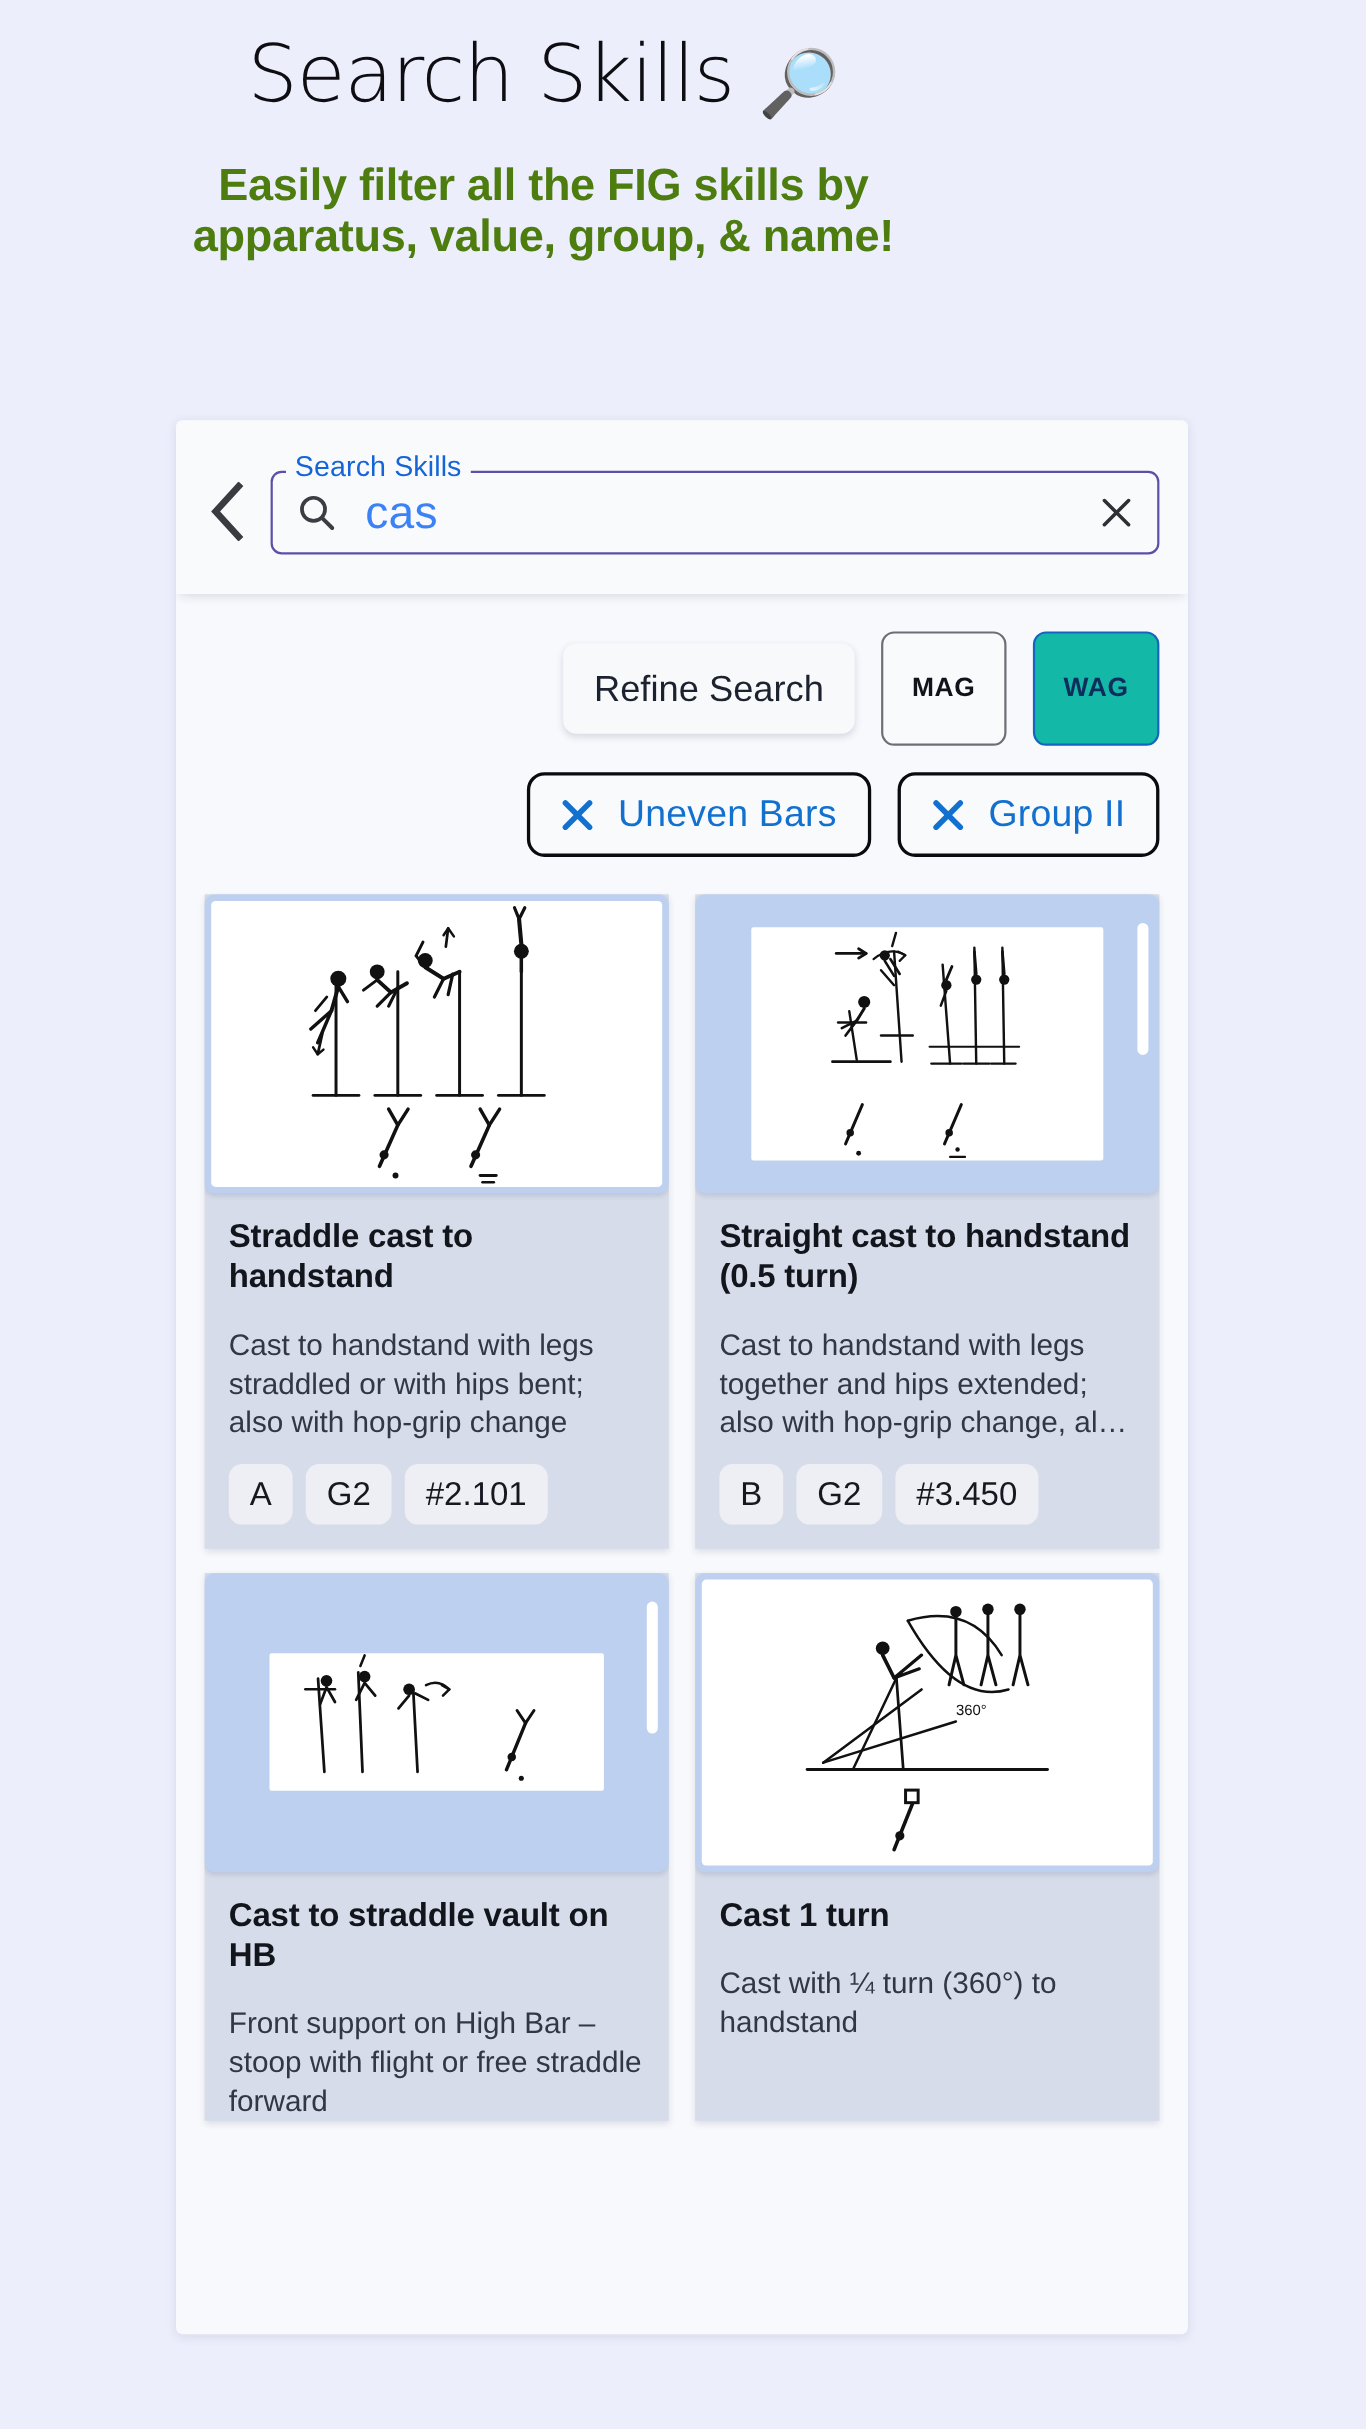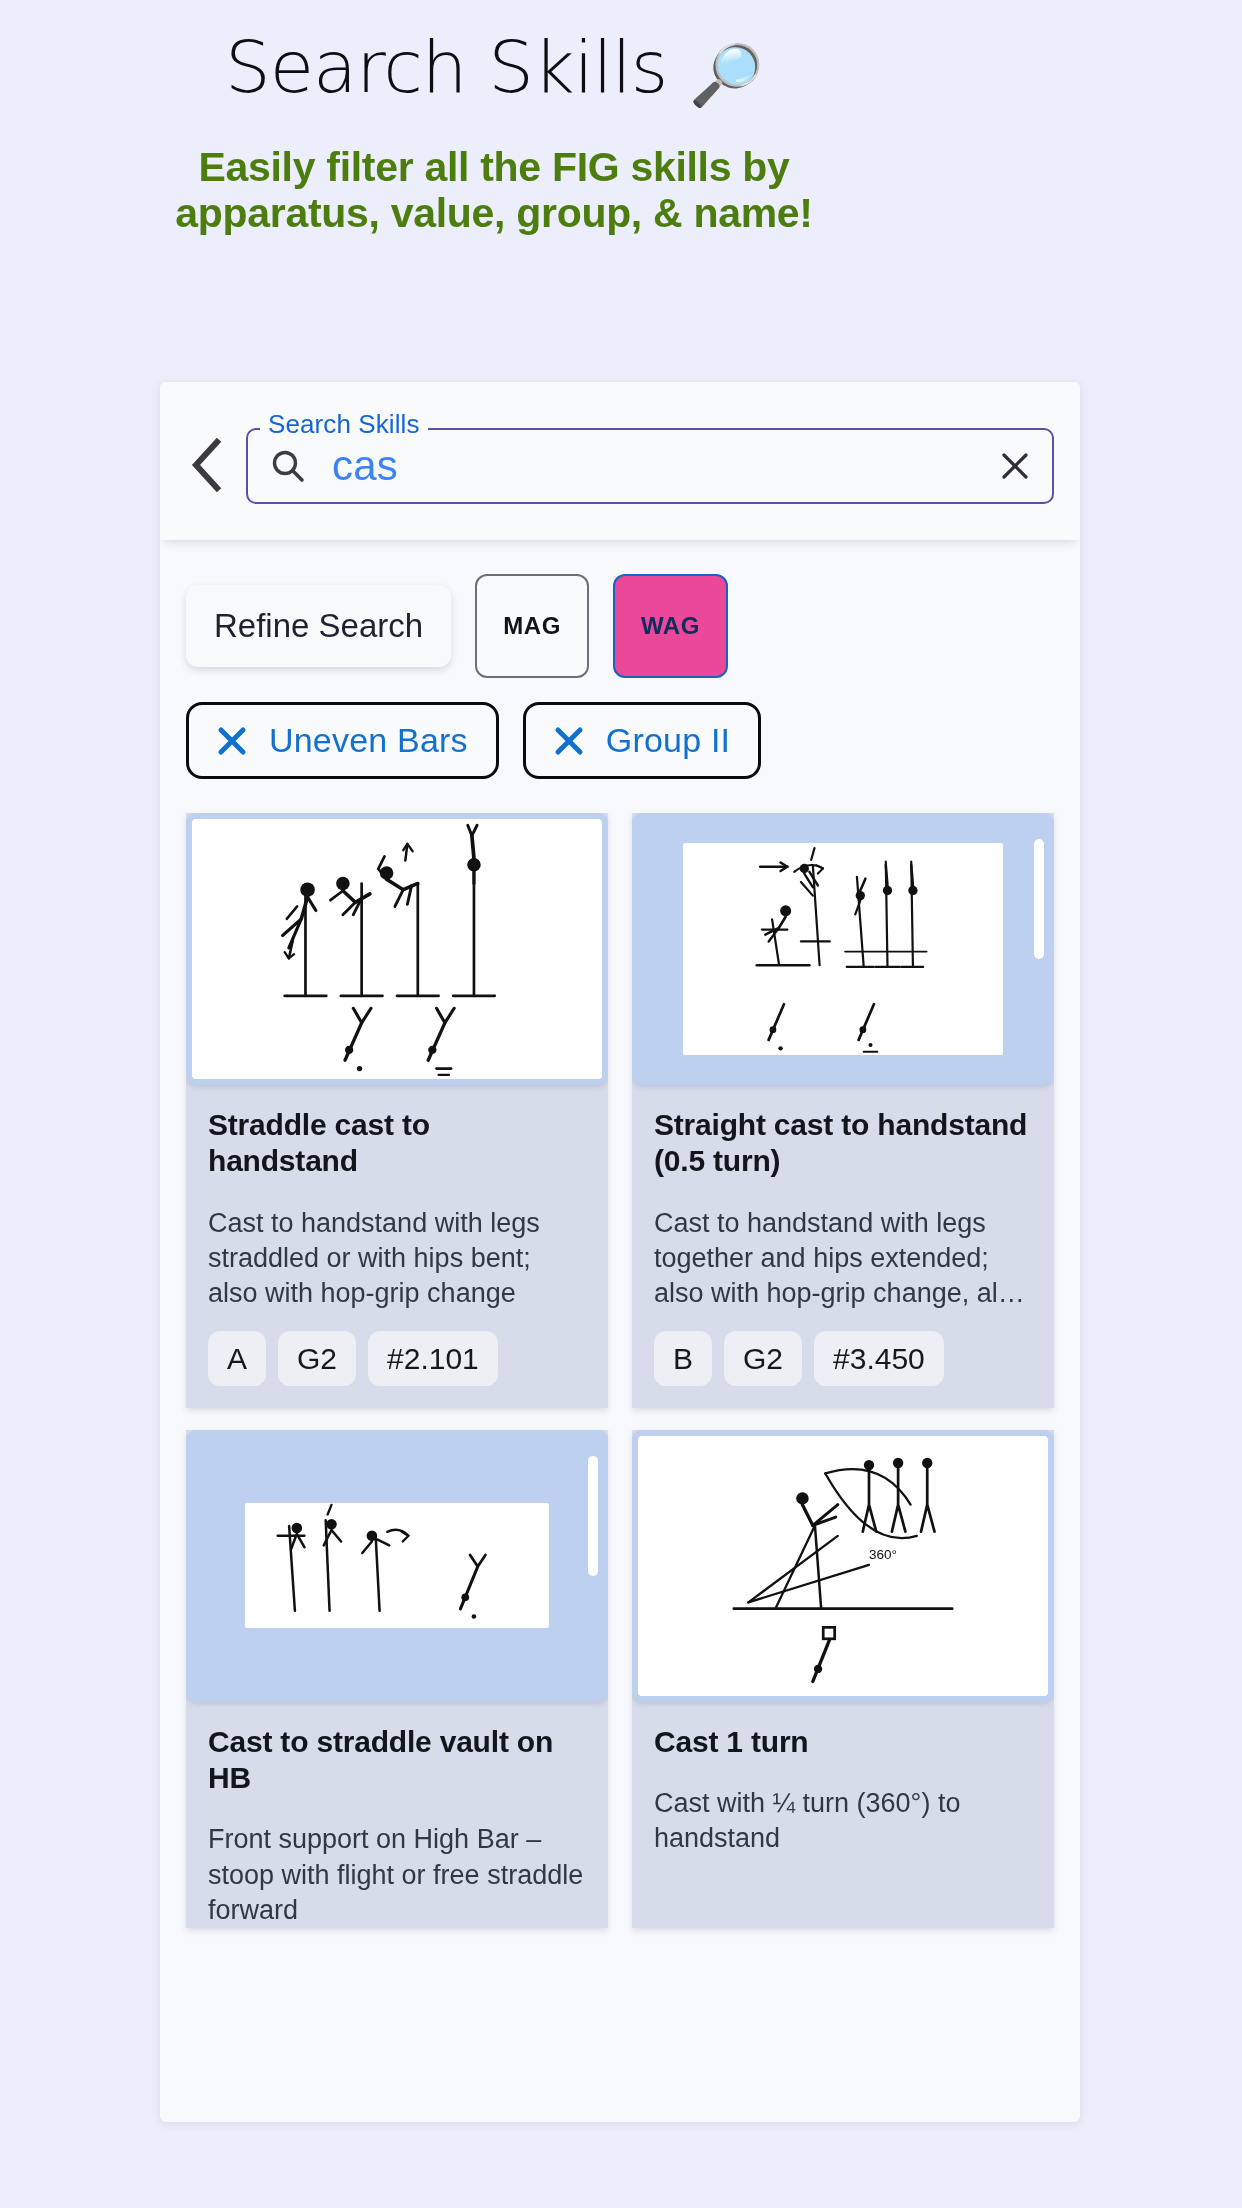--- a/index.html
+++ b/index.html
@@ -91,21 +91,21 @@
     flex: 1;
     margin-left: 22px;
     font-size: 42px;
     color: #3b82f6;
     letter-spacing: .2px;
   }
   .field-clear { flex: 0 0 34px; display:flex; align-items:center; justify-content:center; cursor:pointer; }
 
   
   .filters { padding: 34px 26px 0 26px; }
-  .filter-row { display: flex; align-items: center; gap: 24px; }
+  .filter-row { display: flex; align-items: center; gap: 24px; justify-content: flex-end; }
   .filter-row + .filter-row { margin-top: 24px; }
 
   .refine-btn {
     background: #f8f9fb;
     border-radius: 12px;
     padding: 22px 28px;
     font-size: 33px;
     color: #1d2230;
     box-shadow: 0 3px 7px rgba(40,50,90,.16);
     cursor: pointer;
@@ -119,21 +119,21 @@
     background: #f9fafc;
     font-size: 24px;
     font-weight: 700;
     letter-spacing: .6px;
     color: #11131a;
     text-align: center;
     cursor: pointer;
   }
   .seg-btn.selected {
     border-color: #1565c0;
-    background: #ec4899;
+    background: #14b8a6;
     color: #0d2d5c;
   }
 
   .chip {
     display: flex;
     align-items: center;
     gap: 22px;
     border: 3px solid #0a0a0f;
     border-radius: 16px;
     background: #f9fafc;

